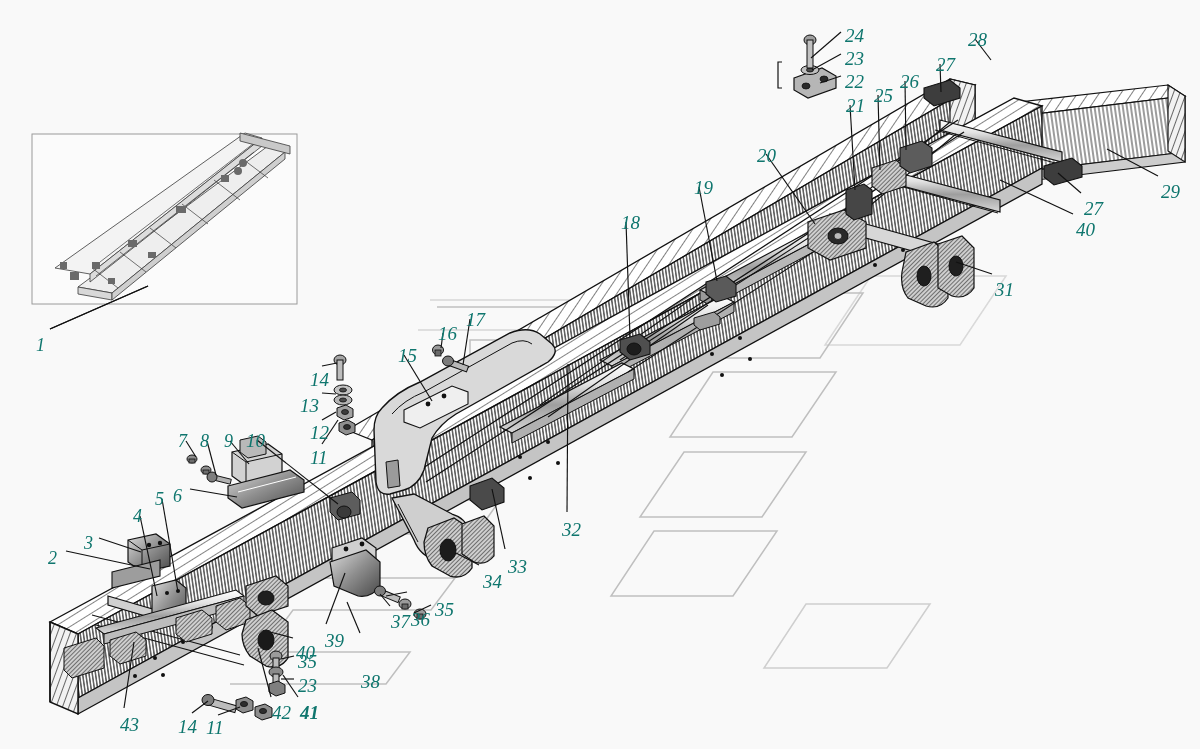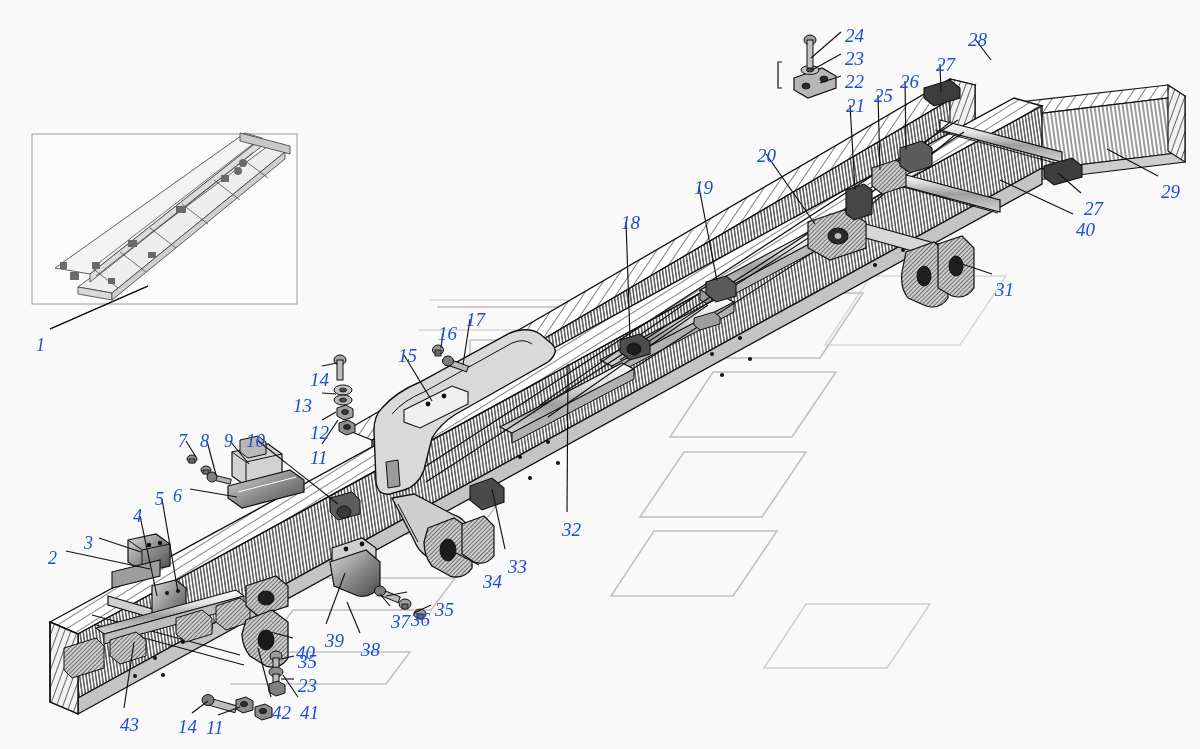--- a/index.html
+++ b/index.html
@@ -13,21 +13,21 @@
   }
   #drawing{position:absolute;left:0;top:0;width:1200px;height:749px;}
 
   
   .cl{
     position:absolute;
     font-family:"Liberation Serif", serif;
     font-style:italic;
     font-size:19px;
     line-height:19px;
-    color:#1d4ed8;
+    color:#0f766e;
     white-space:nowrap;
     user-select:none;
   }
   .cl.sm{font-size:18px;}
 </style>
 </head>
 <body>
 
 <div id="page">
 
@@ -520,21 +520,21 @@
       <div class="cl sm" style="left: 84px; top: 534px;">3</div>
       <div class="cl sm" style="left: 133px; top: 507px;">4</div>
       <div class="cl sm" style="left: 155px; top: 490px;">5</div>
       <div class="cl sm" style="left: 173px; top: 487px;">6</div>
       <div class="cl sm" style="left: 178px; top: 432px;">7</div>
       <div class="cl sm" style="left: 200px; top: 432px;">8</div>
       <div class="cl sm" style="left: 224px; top: 432px;">9</div>
       <div class="cl" style="left: 246px; top: 431px;">10</div>
       <div class="cl" style="left: 310px; top: 448px;">11</div>
       <div class="cl" style="left: 310px; top: 423px;">12</div>
-      <div class="cl" style="left: 293px; top: 396px; text-align: center;">13</div>
+      <div class="cl" style="left: 300px; top: 396px; text-align: center;">13</div>
       <div class="cl" style="left: 310px; top: 370px;">14</div>
       <div class="cl" style="left: 398px; top: 346px;">15</div>
       <div class="cl" style="left: 438px; top: 324px;">16</div>
       <div class="cl" style="left: 466px; top: 310px;">17</div>
       <div class="cl" style="left: 621px; top: 213px; font-style: italic;">18</div>
       <div class="cl" style="left: 694px; top: 178px;">19</div>
       <div class="cl" style="left: 757px; top: 146px;">20</div>
       <div class="cl" style="left: 846px; top: 96px;">21</div>
       <div class="cl" style="left: 845px; top: 72px;">22</div>
       <div class="cl" style="left: 845px; top: 49px;">23</div>
@@ -546,24 +546,24 @@
       <div class="cl" style="left: 1161px; top: 182px;">29</div>
       <div class="cl" style="left: 1076px; top: 220px;">40</div>
       <div class="cl" style="left: 1084px; top: 199px;">27</div>
       <div class="cl" style="left: 995px; top: 280px;">31</div>
       <div class="cl" style="left: 562px; top: 520px;">32</div>
       <div class="cl" style="left: 508px; top: 557px;">33</div>
       <div class="cl" style="left: 483px; top: 572px;">34</div>
       <div class="cl" style="left: 435px; top: 600px;">35</div>
       <div class="cl" style="left: 411px; top: 586px; margin-top: 24px;">36</div>
       <div class="cl" style="left: 391px; top: 612px;">37</div>
-      <div class="cl" style="left: 361px; top: 640px;">38</div>
+      <div class="cl" style="left: 361px; top: 672px;">38</div>
       <div class="cl" style="left: 325px; top: 631px;">39</div>
       <div class="cl" style="left: 296px; top: 643px;">40</div>
-      <div class="cl" style="left: 300px; top: 703px;">41</div>
+      <div class="cl" style="left: 300px; top: 703px; font-weight: bold;">41</div>
       <div class="cl" style="left: 272px; top: 703px;">42</div>
       <div class="cl" style="left: 298px; top: 676px;">23</div>
       <div class="cl" style="left: 298px; top: 652px;">35</div>
       <div class="cl" style="left: 120px; top: 715px;">43</div>
       <div class="cl" style="left: 178px; top: 717px;">14</div>
       <div class="cl" style="left: 206px; top: 718px;">11</div>
     </div>
 
 </div>
 

